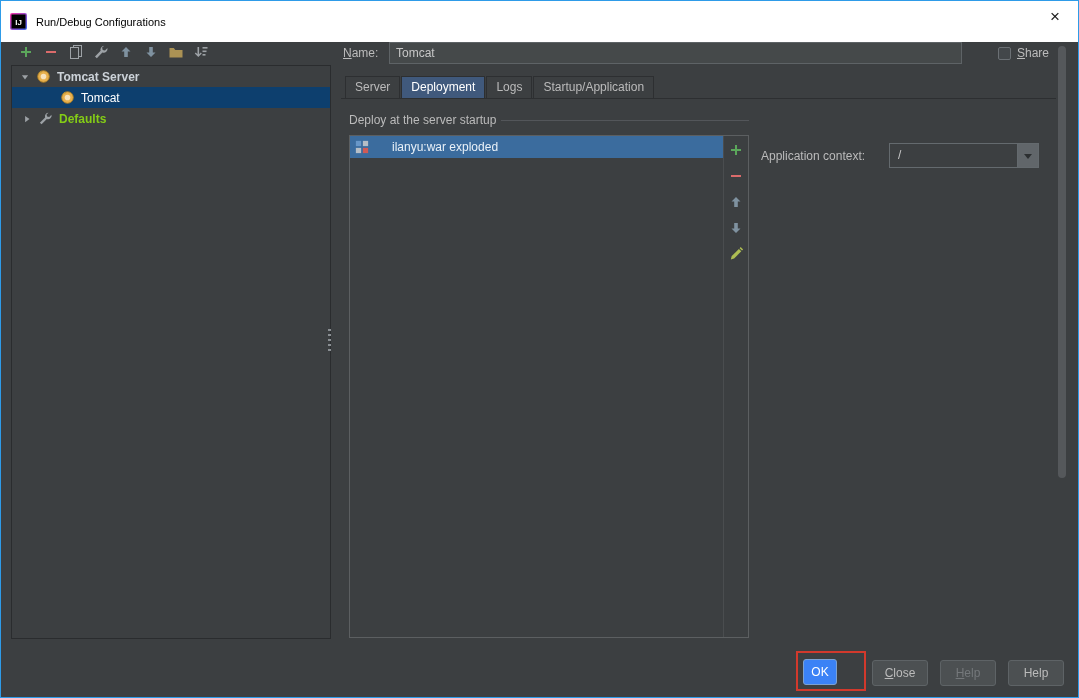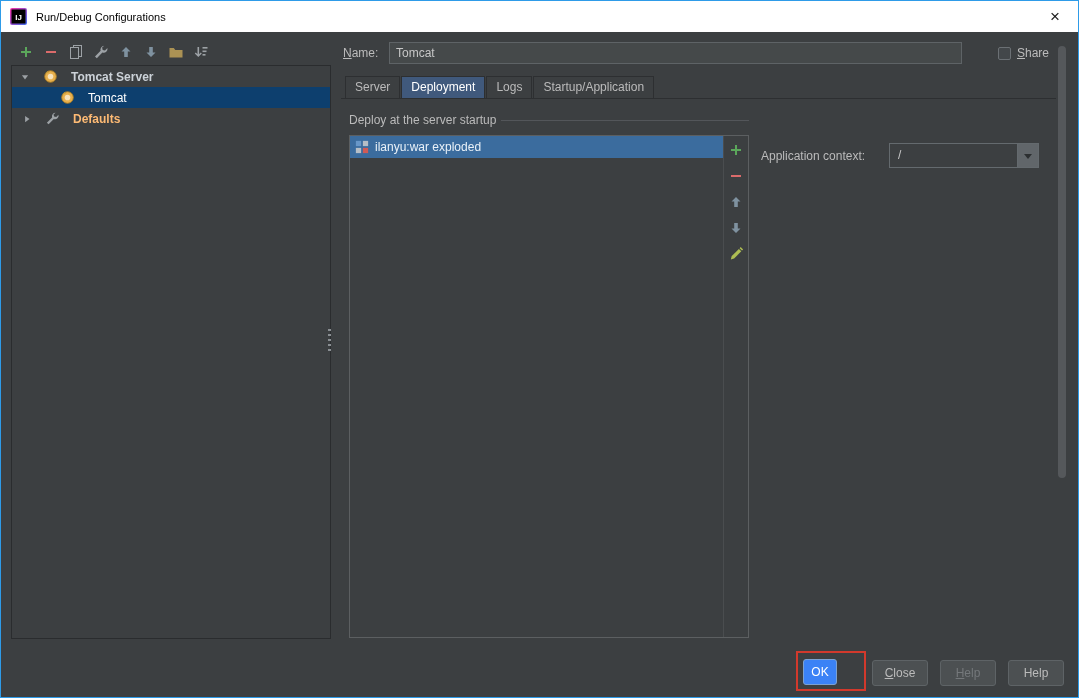--- a/index.html
+++ b/index.html
@@ -4,28 +4,28 @@
 <style>
   * { margin:0; padding:0; box-sizing:border-box; }
   html,body { width:1079px; height:698px; overflow:hidden; background:#2b2b2b; }
   .window {
     position:relative; width:1079px; height:698px;
     background:#3c3f41; border:1px solid #2e9be8;
     font-family:"Liberation Sans", sans-serif; font-size:12px; color:#bbbbbb;
     overflow:hidden;
   }
   
-  .titlebar { position:absolute; top:0; left:0; right:0; height:31px; background:#ffffff; color:#000; display:flex; align-items:center; padding-left:9px; }
+  .titlebar { position:absolute; top:0; left:0; right:0; height:41px; background:#ffffff; color:#000; display:flex; align-items:center; padding-left:9px; }
   .titlebar-title { margin-left:9px; font-size:11px; }
   .close-btn { position:absolute; right:0; top:0; width:46px; height:31px; text-align:center; line-height:31px; font-size:17px; color:#1a1a1a; cursor:pointer; }
   
   .lt-btn { position:absolute; top:40px; width:22px; height:22px; display:flex; align-items:center; justify-content:center; border-radius:3px; }
   
   .tree-panel { position:absolute; left:10px; top:64px; width:320px; height:574px; border:1px solid #2a2c2e; background:#3c3f41; }
-  .tree-row { position:relative; height:21px; display:flex; align-items:center; gap:13px; white-space:nowrap; }
+  .tree-row { position:relative; height:21px; display:flex; align-items:center; gap:6px; white-space:nowrap; }
   .tree-row .lbl-bold { font-weight:bold; color:#ccd2d8; }
   .tree-row.selected { background:#0d3f6e; color:#ffffff; }
   .tree-row.selected .lbl { color:#ffffff; }
   
   .splitter-dots { position:absolute; left:327px; top:328px; width:3px; height:23px;
     background:repeating-linear-gradient(#8a8f93 0 2px, transparent 2px 5px); cursor:col-resize; }
   
   .name-label { position:absolute; left:342px; top:45px; }
   .mn::first-letter { text-decoration:underline; }
   .name-input { position:absolute; left:388px; top:41px; width:573px; height:22px; background:#45494a; border:1px solid #5e6366; color:#c7c7c7; padding:0 6px; font-family:"Liberation Sans", sans-serif; font-size:12px; outline:none; }
@@ -34,21 +34,21 @@
   
   .tabs { position:absolute; left:344px; top:75px; height:29px; display:flex; }
   .tab { height:23px; padding:0 9px; line-height:21px; border:1px solid #2d2f31; margin-right:1px; background:#3c3f41; color:#bbbbbb; cursor:pointer; }
   .tab.selected { background:#40597c; color:#ffffff; border-color:#2d2f31; }
   .tabs-line { position:absolute; left:340px; top:97px; width:715px; height:1px; background:#2d2f31; }
   
   .group-title { position:absolute; left:348px; top:112px; }
   .group-line { position:absolute; left:500px; top:119px; width:248px; height:1px; background:#53565a; }
   .deploy-box { position:absolute; left:348px; top:134px; width:400px; height:503px; border:1px solid #5c5f61; }
   .deploy-list { position:absolute; left:0; top:0; right:24px; bottom:0; border-right:1px solid #4a4d4f; overflow:hidden; }
-  .deploy-item { height:22px; display:flex; align-items:center; gap:6px; padding-left:5px; cursor:pointer; }
+  .deploy-item { height:22px; display:flex; align-items:center; gap:23px; padding-left:5px; cursor:pointer; }
   .deploy-item.selected { background:#3b6c9e; color:#e9f1f8; }
   .deploy-toolbar { position:absolute; top:0; right:0; width:24px; bottom:0; display:flex; flex-direction:column; align-items:center; padding-top:6px; gap:10px; }
   .dt-btn { width:16px; height:16px; display:flex; align-items:center; justify-content:center; cursor:pointer; }
   
   .appctx-label { position:absolute; left:760px; top:148px; }
   .combo { position:absolute; left:888px; top:142px; width:150px; height:25px; border:1px solid #646a6e; background:#3c3f41; cursor:pointer; }
   .combo-value { position:absolute; left:8px; top:4px; color:#c7c7c7; }
   .combo-arrow { position:absolute; right:0; top:0; width:21px; height:100%; background:#61666a; border-left:1px solid #646a6e; display:flex; align-items:center; justify-content:center; }
   .combo-arrow .tri { width:0; height:0; border:4px solid transparent; border-top:5px solid #2c2f31; margin-top:5px; }
   
@@ -152,21 +152,21 @@
         </svg>
       <span class="lbl">Tomcat</span>
     </div>
     <div class="tree-row" style="padding-left:10px">
       <svg width="10" height="10" viewBox="0 0 16 16">
           <path d="M5 3l7 5-7 5z" fill="#9ca1a5"></path>
         </svg>
       <svg width="15" height="15" viewBox="0 0 16 16">
           <path d="M11.2 1.8a3.8 3.8 0 0 0-3.6 5L2 12.4 3.8 14.2l5.6-5.6a3.8 3.8 0 0 0 5-4.5L12 6.5 9.7 5.9 9.1 3.6z" fill="#9da2a6"></path>
         </svg>
-      <span class="lbl-bold" style="color:#fdba74">Defaults</span>
+      <span class="lbl-bold" style="color:#84cc16">Defaults</span>
     </div>
   </div>
 
   <div class="splitter-dots"></div>
 
   <div class="name-label mn">Name:</div>
   <input class="name-input" type="text" value="Tomcat" style="">
   <div class="share-box"></div>
   <div class="share-label mn">Share</div>
 

